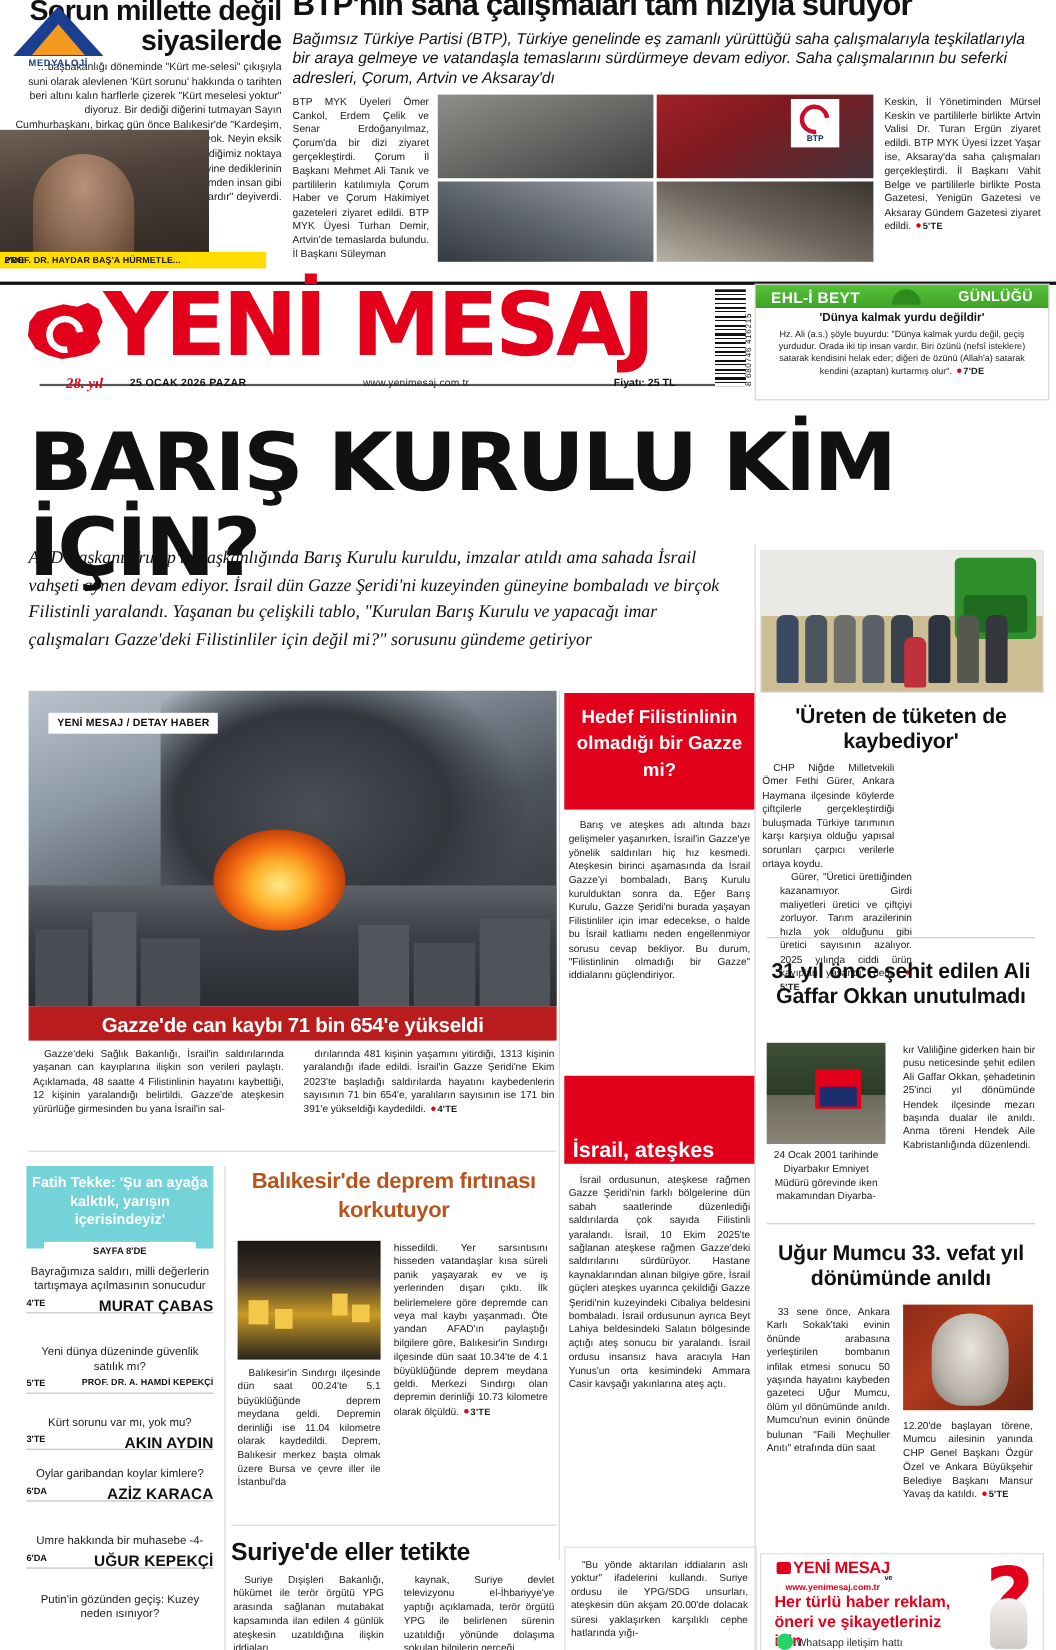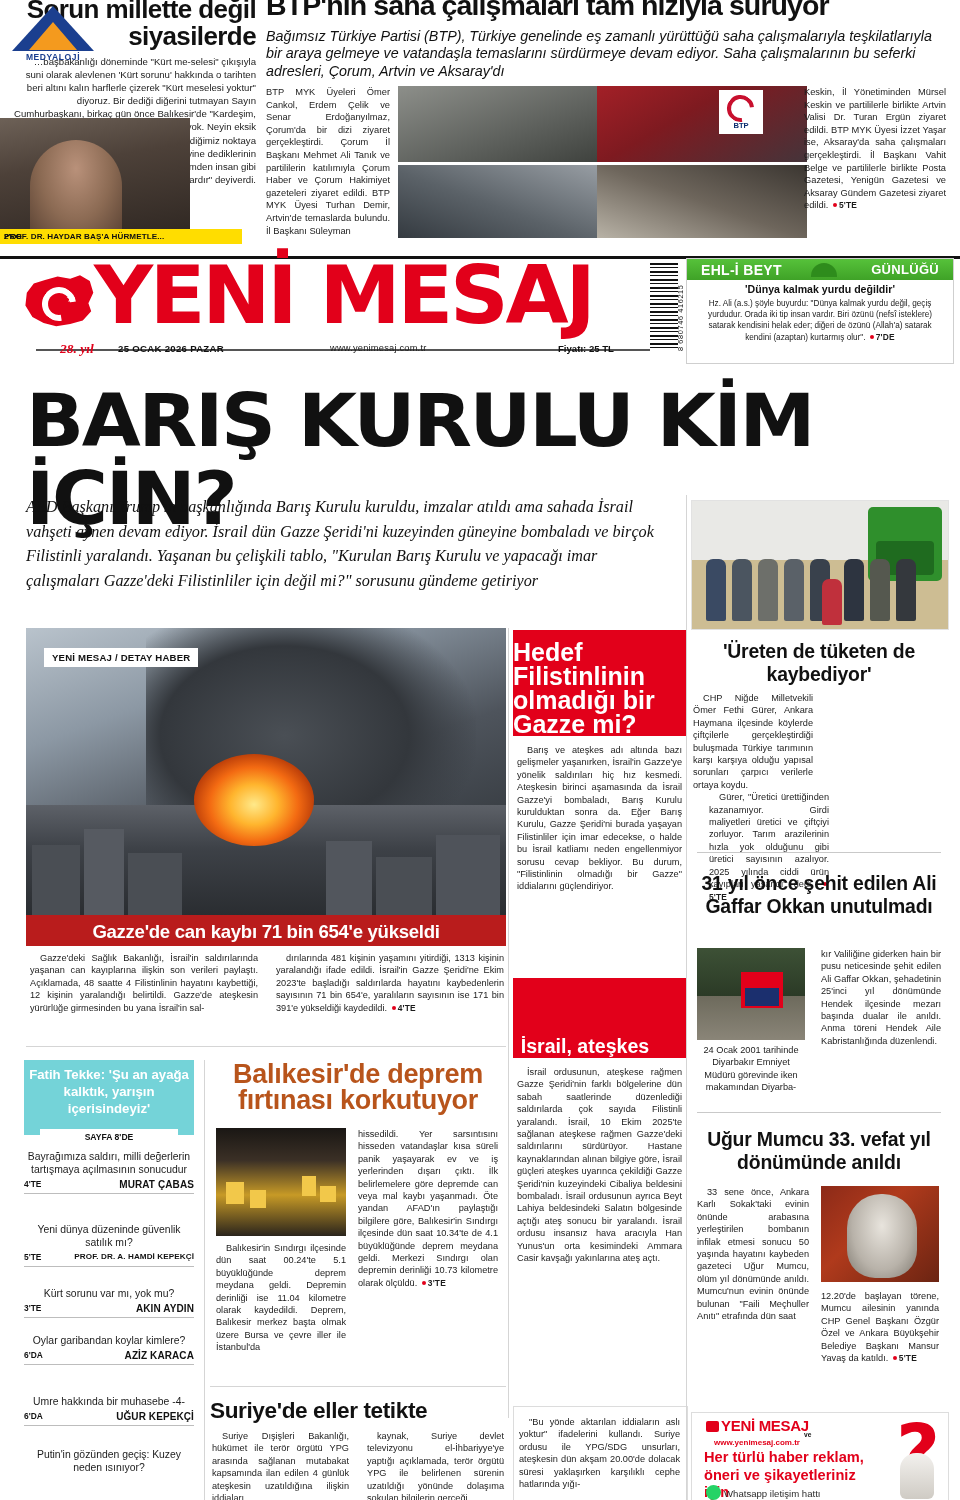--- a/index.html
+++ b/index.html
@@ -47,21 +47,21 @@
 
   
   .tr-col{position:absolute;left:266px;top:-10px;width:680px;}
   .tr-head{font-size:28.5px;font-weight:bold;line-height:30px;letter-spacing:-.9px;color:#111;}
   .tr-lead{font-family:"Liberation Sans",sans-serif;font-style:italic;font-size:14.3px;
            line-height:17.4px;margin-top:8px;color:#111;}
   .tr-grid{position:absolute;left:266px;top:86px;width:680px;height:160px;}
   .tr-txtL{position:absolute;left:0;top:0;width:124px;font-size:9.3px;line-height:12.6px;}
   .tr-photos{position:absolute;left:132px;top:0;width:396px;height:152px;}
   .tr-txtR{position:absolute;left:538px;top:0;width:142px;font-size:9.3px;line-height:12.6px;}
-  .ph{position:absolute;background:#7e8794;overflow:hidden;padding-left:13px;}
+  .ph{position:absolute;background:#7e8794;overflow:hidden;}
   .ph.a{left:0;top:0;width:196px;height:76px;
         background:linear-gradient(160deg,#8d8f8a,#5d605c 60%,#3d403c);}
   .ph.b{left:199px;top:0;width:197px;height:76px;
         background:linear-gradient(150deg,#a32027,#7e1a20 40%,#45343a);}
   .ph.c{left:0;top:79px;width:196px;height:73px;
         background:linear-gradient(200deg,#9aa0a6,#5b6268 55%,#343a40);}
   .ph.d{left:199px;top:79px;width:197px;height:73px;
         background:linear-gradient(20deg,#b8b2a6,#6e665c 50%,#3b3631);}
   .btp-badge{position:absolute;left:122px;top:4px;width:44px;height:44px;background:#fff;}
   .btp-badge .mn{position:absolute;left:8px;top:5px;width:19px;height:19px;border-radius:50%;
@@ -140,22 +140,22 @@
   .gz .bld{position:absolute;bottom:0;background:#4a4e54;}
   .gz .tag{position:absolute;left:18px;top:20px;background:#fff;color:#111;font-size:9.6px;
       font-weight:bold;padding:4px 8px;letter-spacing:.2px;}
   .gz-cap{position:absolute;left:26px;top:915px;width:480px;height:31px;background:#b91c1c;}
   .gz-cap span{position:absolute;left:0;top:6px;width:480px;text-align:center;color:#fff;
       font-size:18.6px;font-weight:bold;letter-spacing:-.3px;}
   .gz-body{position:absolute;left:30px;top:952px;width:474px;}
   .gz-body .c{width:228px;float:left;}
   .gz-body .c+.c{margin-left:18px;}
   .cc-h1{position:absolute;left:513px;top:630px;width:173px;height:106px;background:#e2001a;}
-  .cc-h1 span{position:absolute;left:0;top:10px;width:173px;color:#fff;
-      font-size:25px;font-weight:bold;line-height:24px;}
+  .cc-h1 span{position:absolute;left:0;top:10px;width:173px;text-align:center;color:#fff;
+      font-size:17px;font-weight:bold;line-height:24px;}
   .cc-t1{position:absolute;left:517px;top:744px;width:165px;}
   .cc-h2{position:absolute;left:513px;top:978px;width:173px;height:80px;background:#e2001a;}
   .cc-h2 span{position:absolute;left:0;top:8px;width:144px;text-align:center;color:#fff;
       font-size:19.6px;font-weight:bold;line-height:24px;margin-top:48px;}
   .cc-t2{position:absolute;left:517px;top:1066px;width:165px;}
   .cc-box3{position:absolute;left:513px;top:1406px;width:173px;height:96px;
       border:1px solid #dcdcdc;}
   .cc-t3{position:absolute;left:519px;top:1416px;width:161px;}
   .rc-h{font-size:19.4px;font-weight:bold;line-height:23px;text-align:center;color:#111;
       letter-spacing:-.2px;}
@@ -209,25 +209,25 @@
   .ft{position:absolute;left:24px;top:1060px;width:170px;height:75px;background:#74d3d8;}
   .ft span{position:absolute;left:0;top:6px;width:170px;text-align:center;color:#fff;
       font-size:13.2px;font-weight:bold;line-height:17px;}
   .ft-pg{position:absolute;left:40px;top:1129px;width:138px;height:15px;background:#fff;
       text-align:center;font-size:8.6px;font-weight:bold;padding-top:3px;box-sizing:border-box;}
 
   .cl{position:absolute;left:24px;width:170px;border-bottom:1px solid #bdbdbd;}
   .cl .ttl{font-size:10.4px;line-height:13.2px;text-align:center;color:#1c1c1c;padding-bottom:3px;}
   .cl .row{position:relative;height:14px;}
   .cl .row .pgn{position:absolute;left:0;top:0;font-size:8.4px;font-weight:bold;}
-  .cl .row .nm{position:absolute;right:0;top:0;font-size:10px;font-weight:bold;letter-spacing:.1px;}
+  .cl .row .nm{position:absolute;right:0;top:0;font-size:14px;font-weight:bold;letter-spacing:.1px;}
 
   
   .bal-h{position:absolute;left:210px;top:1062px;width:296px;text-align:center;
-      font-size:27px;font-weight:bold;color:#b8541b;line-height:25.5px;letter-spacing:-.3px;}
+      font-size:20px;font-weight:bold;color:#b8541b;line-height:25.5px;letter-spacing:-.3px;}
   .bal-img{position:absolute;left:216px;top:1128px;width:130px;height:108px;
       background:linear-gradient(#1a1714 0%,#3b3026 30%,#c79a26 62%,#2a241c 100%);}
   .bal-img .win{position:absolute;background:#f2c84a;}
   .bal-capL{position:absolute;left:216px;top:1242px;width:130px;}
   .bal-txtR{position:absolute;left:358px;top:1128px;width:140px;}
   .sur-h{position:absolute;left:210px;top:1398px;width:296px;font-size:22.6px;font-weight:bold;
       color:#111;letter-spacing:-.4px;}
   .sur-b{position:absolute;left:212px;top:1430px;width:292px;}
   .sur-b .c{width:137px;float:left;}
   .sur-b .c+.c{margin-left:18px;}

